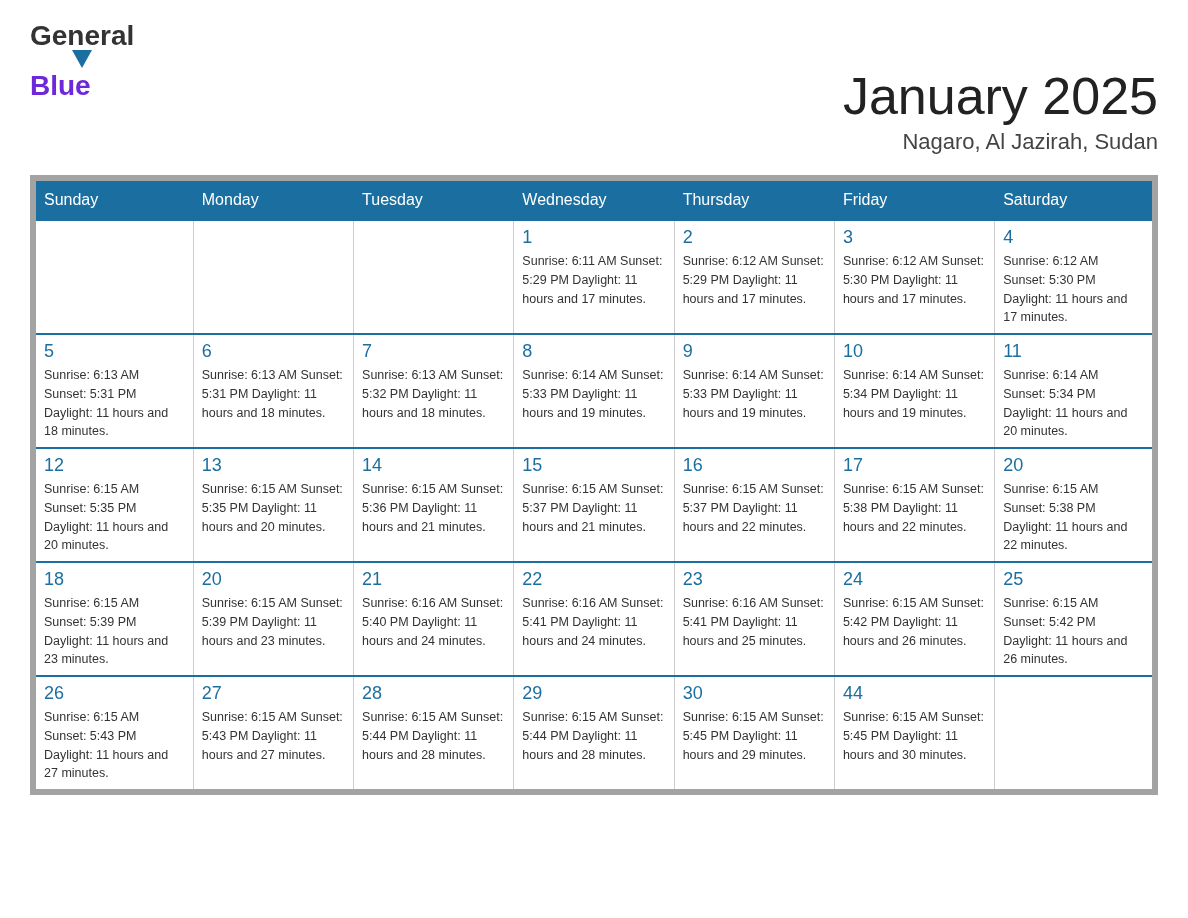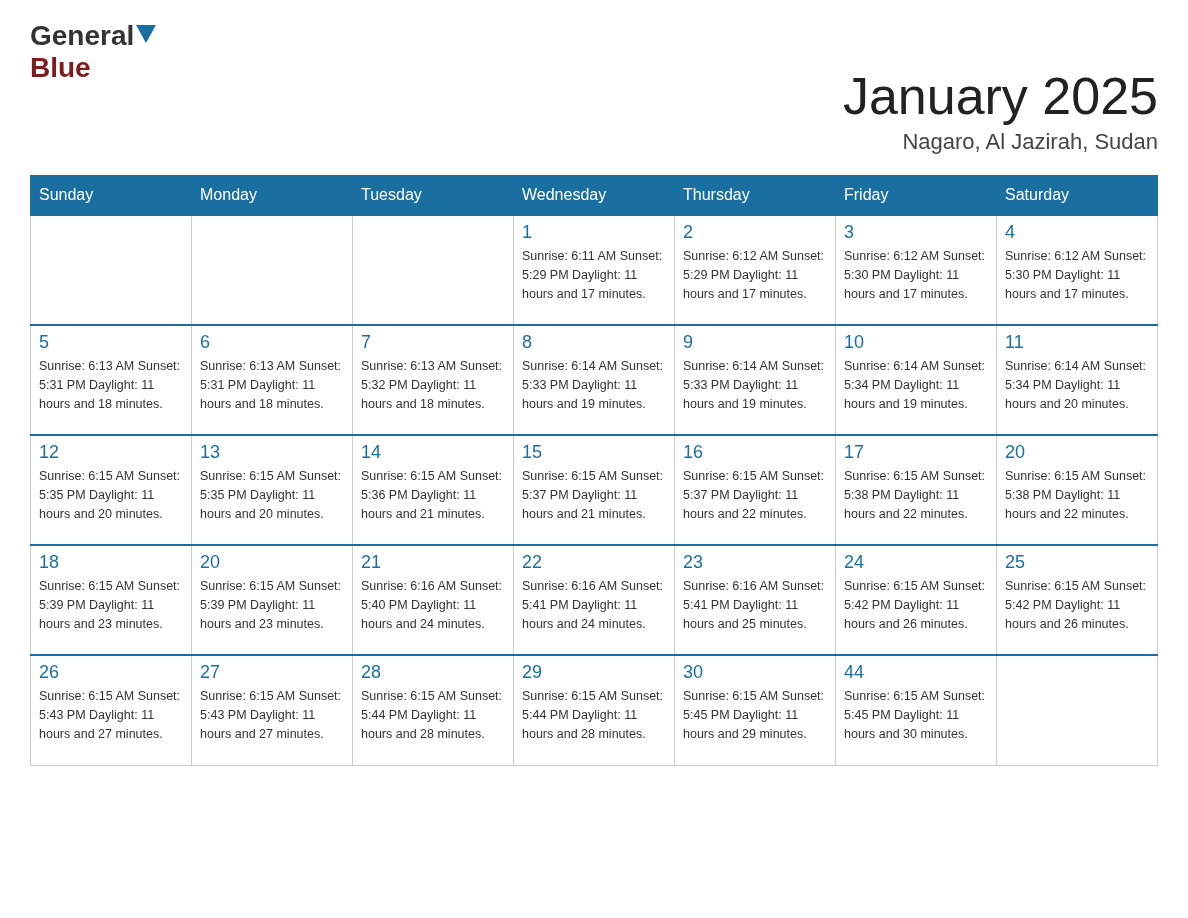--- a/index.html
+++ b/index.html
@@ -19,36 +19,37 @@
       display: flex;
       flex-direction: column;
       align-items: flex-start;
     }
     .logo-text {
       display: flex;
       align-items: center;
       font-size: 28px;
       font-weight: bold;
       color: #333;
+      flex-direction: column;
     }
     .logo-general { color: #333; }
     .logo-arrow {
       width: 0;
       height: 0;
       border-left: 10px solid transparent;
       border-right: 10px solid transparent;
       border-top: 18px solid #1a6fa0;
       margin: 0 2px;
       display: inline-block;
       vertical-align: middle;
       position: relative;
       top: -2px;
     }
     .logo-blue {
-      color: #7f1d1d;
+      color: #6d28d9;
       font-size: 28px;
       font-weight: bold;
     }
     .title-section {
       text-align: right;
     }
     .month-title {
       font-size: 52px;
       font-weight: normal;
       color: #222;
@@ -57,21 +58,21 @@
     }
     .location {
       font-size: 22px;
       color: #444;
       margin-top: 4px;
       text-align: right;
     }
     .calendar {
       width: 100%;
       border-collapse: collapse;
-      border: 1px solid #a3a3a3;
+      border: 6px solid #a3a3a3;
     }
     .calendar th {
       background-color: #1a6fa0;
       color: #fff;
       padding: 10px 8px;
       text-align: left;
       font-size: 16px;
       font-weight: normal;
       border: 1px solid #1a6fa0;
     }

